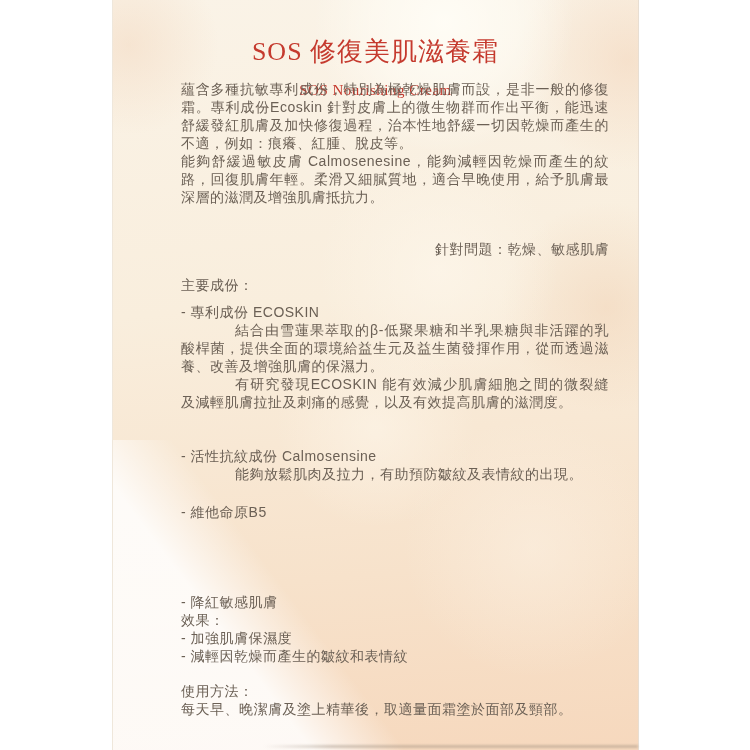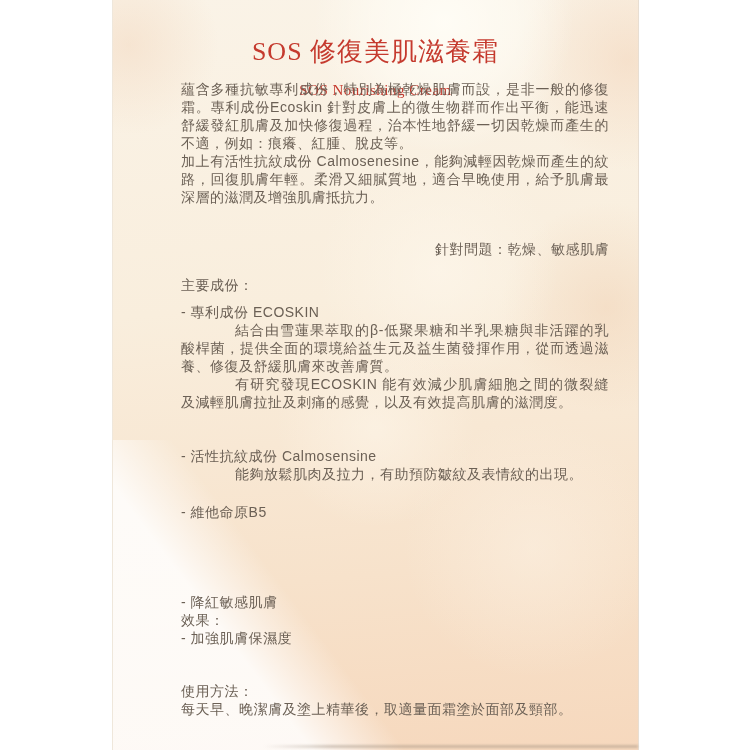--- a/index.html
+++ b/index.html
@@ -64,46 +64,47 @@
   <div class="wedge"></div>
   <div class="bottom-edge"></div>
 
   <div class="titleblock">
     <div class="title">SOS 修復美肌滋養霜</div>
     <div class="subtitle">SOS Nourishing Cream</div>
   </div>
 
   <div class="txt" style="top:80px;">
     <p>蘊含多種抗敏專利成份，特別為極乾燥肌膚而設，是非一般的修復霜。專利成份Ecoskin 針對皮膚上的微生物群而作出平衡，能迅速舒緩發紅肌膚及加快修復過程，治本性地舒緩一切因乾燥而產生的不適，例如：痕癢、紅腫、脫皮等。</p>
-    <p>加上有活性抗紋成份 Calmosenesine，能夠減輕因乾燥而產生的紋路，回復肌膚年輕。柔滑又細膩質地，適合早晚使用，給予肌膚最深層的滋潤及增強肌膚抵抗力。</p>
+    <p>能夠舒緩過敏皮膚 Calmosenesine，能夠減輕因乾燥而產生的紋路，回復肌膚年輕。柔滑又細膩質地，適合早晚使用，給予肌膚最深層的滋潤及增強肌膚抵抗力。</p>
   </div>
 
   <div class="txt no-justify" style="top:240px;text-align:right;">針對問題：乾燥、敏感肌膚</div>
 
   <div class="txt no-justify" style="top:276px;">主要成份：</div>
 
   <div class="txt" style="top:303px;">
     <p class="no-justify">- 專利成份 ECOSKIN</p>
-    <p class="indent">結合由雪蓮果萃取的β-低聚果糖和半乳果糖與非活躍的乳酸桿菌，提供全面的環境給益生元及益生菌發揮作用，從而透過滋養、修復及舒緩肌膚來改善膚質。</p>
+    <p class="indent">結合由雪蓮果萃取的β-低聚果糖和半乳果糖與非活躍的乳酸桿菌，提供全面的環境給益生元及益生菌發揮作用，從而透過滋養、改善及增強肌膚的保濕力。</p>
     <p class="indent gap">有研究發現ECOSKIN 能有效減少肌膚細胞之間的微裂縫及減輕肌膚拉扯及刺痛的感覺，以及有效提高肌膚的滋潤度。</p>
   </div>
 
   <div class="txt" style="top:447px;">
     <p class="no-justify">- 活性抗紋成份 Calmosensine</p>
     <p class="indent no-justify">能夠放鬆肌肉及拉力，有助預防皺紋及表情紋的出現。</p>
   </div>
 
   <div class="txt" style="top:503px;">
     <p class="no-justify">- 維他命原B5</p>
   </div>
 
   <div class="txt no-justify" style="top:593px;">
     <p>- 降紅敏感肌膚</p>
     <p>效果：</p>
     <p>- 加強肌膚保濕度</p>
+    <p>- 減輕因乾燥而產生的皺紋和表情紋</p>
   </div>
 
   <div class="txt no-justify" style="top:682px;">
     <p>使用方法：</p>
     <p>每天早、晚潔膚及塗上精華後，取適量面霜塗於面部及頸部。</p>
   </div>
 
 </div>
 
 </body></html>

